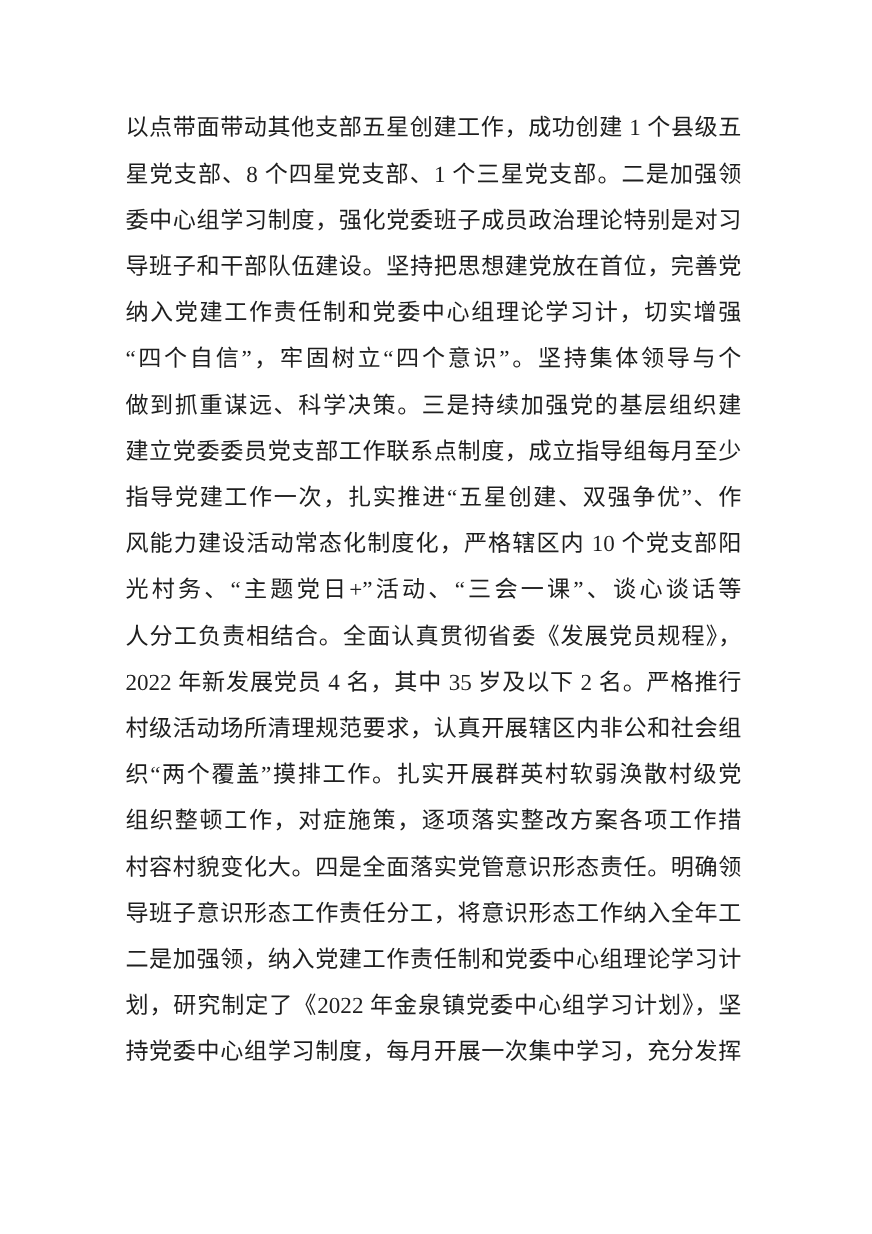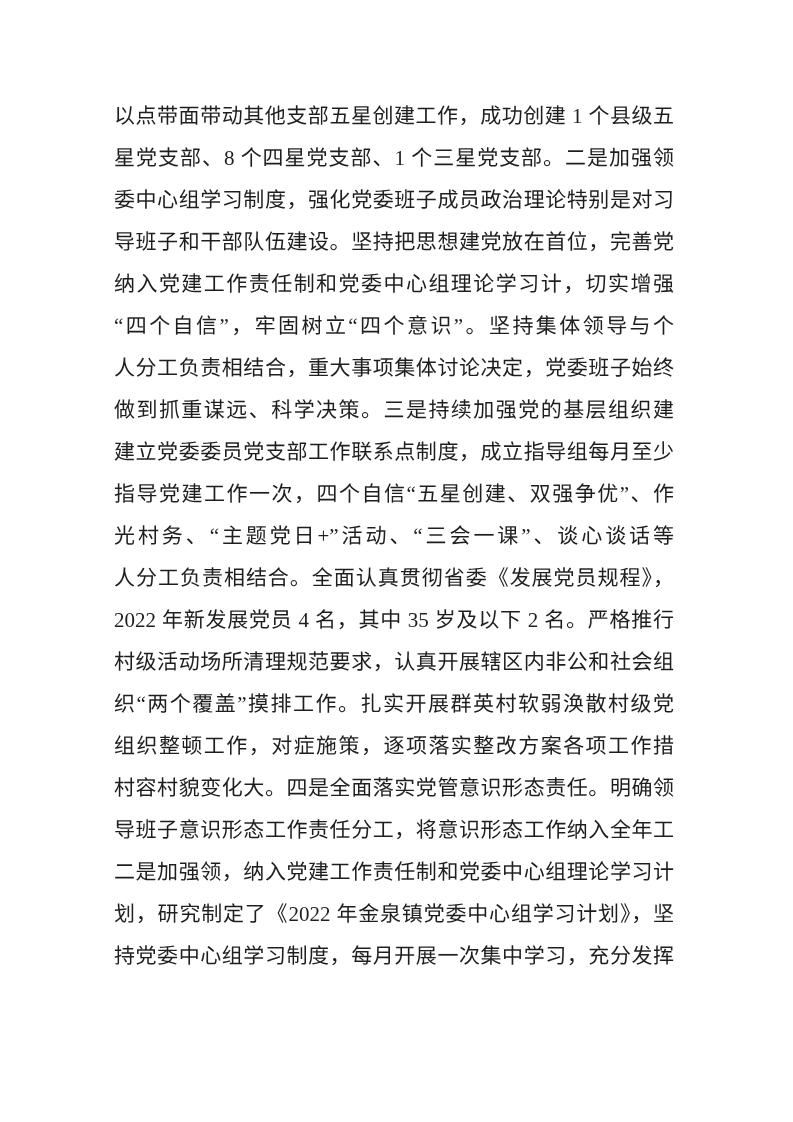--- a/index.html
+++ b/index.html
@@ -41,24 +41,24 @@
 <body>
 
 <div class="page">
   <div class="text-block" id="text-block">
       <div class="line">以点带面带动其他支部五星创建工作，成功创建 1 个县级五</div>
       <div class="line">星党支部、8 个四星党支部、1 个三星党支部。二是加强领</div>
       <div class="line">委中心组学习制度，强化党委班子成员政治理论特别是对习</div>
       <div class="line">导班子和干部队伍建设。坚持把思想建党放在首位，完善党</div>
       <div class="line">纳入党建工作责任制和党委中心组理论学习计，切实增强</div>
       <div class="line">“四个自信”，牢固树立“四个意识”。坚持集体领导与个</div>
-      <div class="line">人分工负责相结合，重大事项集体讨论决定，党委班子始终</div>
       <div class="line">做到抓重谋远、科学决策。三是持续加强党的基层组织建设。</div>
       <div class="line">建立党委委员党支部工作联系点制度，成立指导组每月至少</div>
-      <div class="line">指导党建工作一次，四个自信“五星创建、双强争优”、作</div>
+      <div class="line">指导党建工作一次，扎实推进“五星创建、双强争优”、作</div>
+      <div class="line">风能力建设活动常态化制度化，严格辖区内 10 个党支部阳</div>
       <div class="line">光村务、“主题党日+”活动、“三会一课”、谈心谈话等</div>
       <div class="line">人分工负责相结合。全面认真贯彻省委《发展党员规程》，</div>
       <div class="line">2022 年新发展党员 4 名，其中 35 岁及以下 2 名。严格推行</div>
       <div class="line">村级活动场所清理规范要求，认真开展辖区内非公和社会组</div>
       <div class="line">织“两个覆盖”摸排工作。扎实开展群英村软弱涣散村级党</div>
       <div class="line">组织整顿工作，对症施策，逐项落实整改方案各项工作措施，</div>
       <div class="line">村容村貌变化大。四是全面落实党管意识形态责任。明确领</div>
       <div class="line">导班子意识形态工作责任分工，将意识形态工作纳入全年工</div>
       <div class="line">二是加强领，纳入党建工作责任制和党委中心组理论学习计</div>
       <div class="line">划，研究制定了《2022 年金泉镇党委中心组学习计划》，坚</div>

